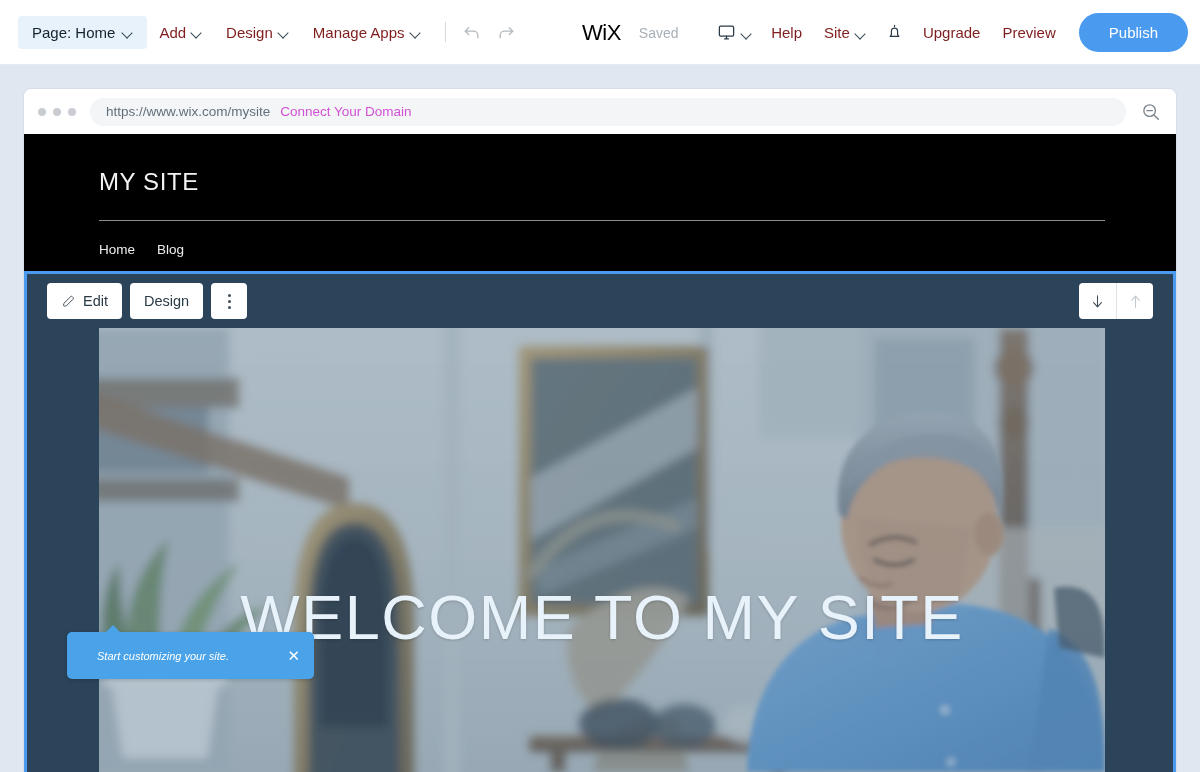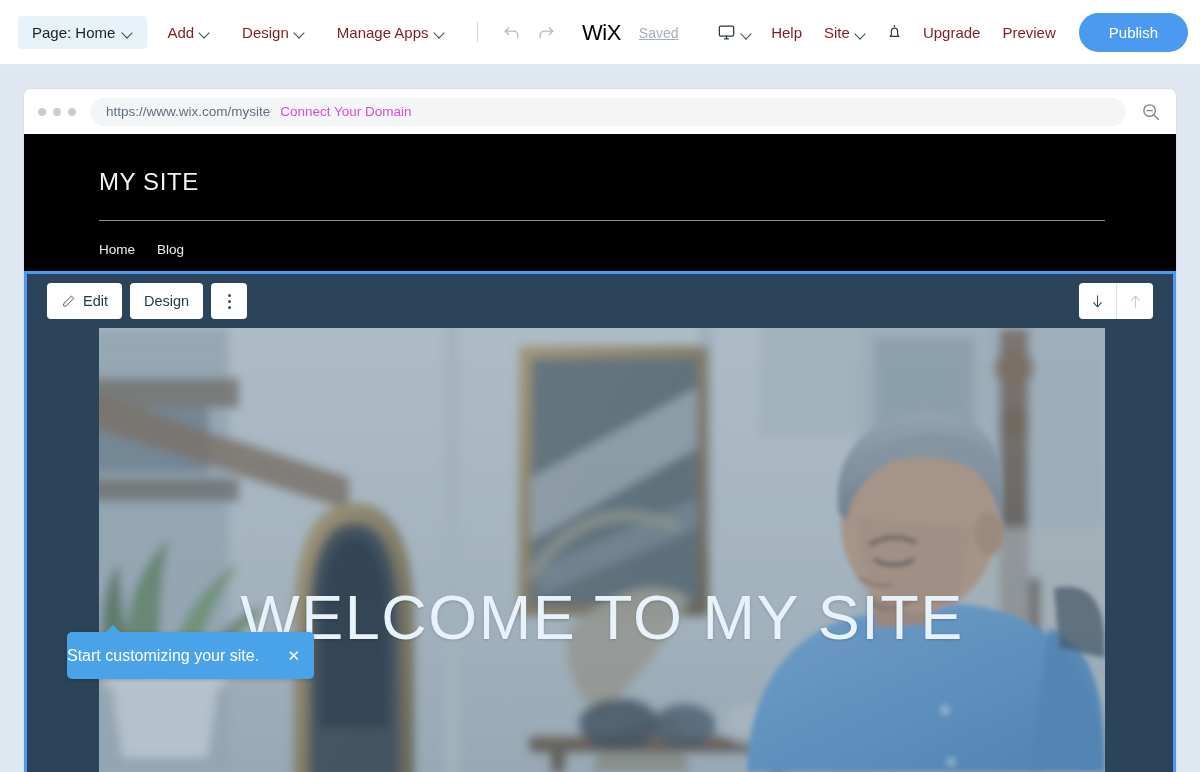--- a/index.html
+++ b/index.html
@@ -13,21 +13,21 @@
 
   
   .topbar {
     position: absolute; left: 0; top: 0;
     width: 1200px; height: 65px;
     background: #ffffff;
     display: flex; align-items: center;
     border-bottom: 1px solid #e6e9ed;
     z-index: 50;
   }
-  .tb-left { display: flex; align-items: center; padding-left: 18px; gap: 8px; }
+  .tb-left { display: flex; align-items: center; padding-left: 18px; gap: 0; }
   .page-pill {
     display: flex; align-items: center; gap: 8px;
     background: #e7f2fb; border-radius: 4px;
     padding: 8px 14px; font-size: 15px; color: #16222e;
     cursor: pointer;
   }
   .menu-item {
     display: flex; align-items: center; gap: 6px;
     padding: 8px 12px; font-size: 15px; color: #7f1d1d;
     cursor: pointer; white-space: nowrap;
@@ -44,21 +44,21 @@
   .arrow-ic { width: 20px; height: 20px; opacity: .35; cursor: pointer; }
 
   .tb-center {
     position: absolute; left: 582px; top: 0; height: 65px;
     display: flex; align-items: center; gap: 18px;
   }
   .wix-logo {
     font-size: 22px; font-weight: normal; color: #000; letter-spacing: -0.5px;
     font-family: "Liberation Sans", sans-serif;
   }
-  .saved-lbl { font-size: 14px; color: #a7b0b8; text-decoration: underline; }
+  .saved-lbl { font-size: 14px; color: #a7b0b8; }
 
   .tb-right {
     position: absolute; right: 12px; top: 0; height: 65px;
     display: flex; align-items: center; gap: 0;
   }
   .tb-right .menu-item { font-size: 15px; padding: 8px 11px; }
   .icon-btn { display: flex; align-items: center; gap: 6px; padding: 8px 8px; cursor: pointer; }
   .publish-btn {
     background: #4a9bef; color: #fff;
     font-size: 15px; border: none; border-radius: 20px;
@@ -171,21 +171,21 @@
     width: 247px; height: 47px;
     background: #4aa3e8; border-radius: 5px;
     display: flex; align-items: center; z-index: 30;
     box-shadow: 0 1px 4px rgba(0,0,0,.18);
   }
   .tooltip::before {
     content: ''; position: absolute; left: 38px; top: -7px;
     border-left: 8px solid transparent; border-right: 8px solid transparent;
     border-bottom: 8px solid #4aa3e8;
   }
-  .tooltip-text { color: #fff; font-size: 16px; padding-left: 0; flex: 1; }
+  .tooltip-text { color: #fff; font-size: 11px; padding-left: 30px; flex: 1; font-style: italic; }
   .tooltip-close {
     color: #fff; font-size: 15px; padding-right: 14px; cursor: pointer;
     line-height: 1;
   }
 </style>
 </head>
 <body>
 
 <div class="topbar">
 

